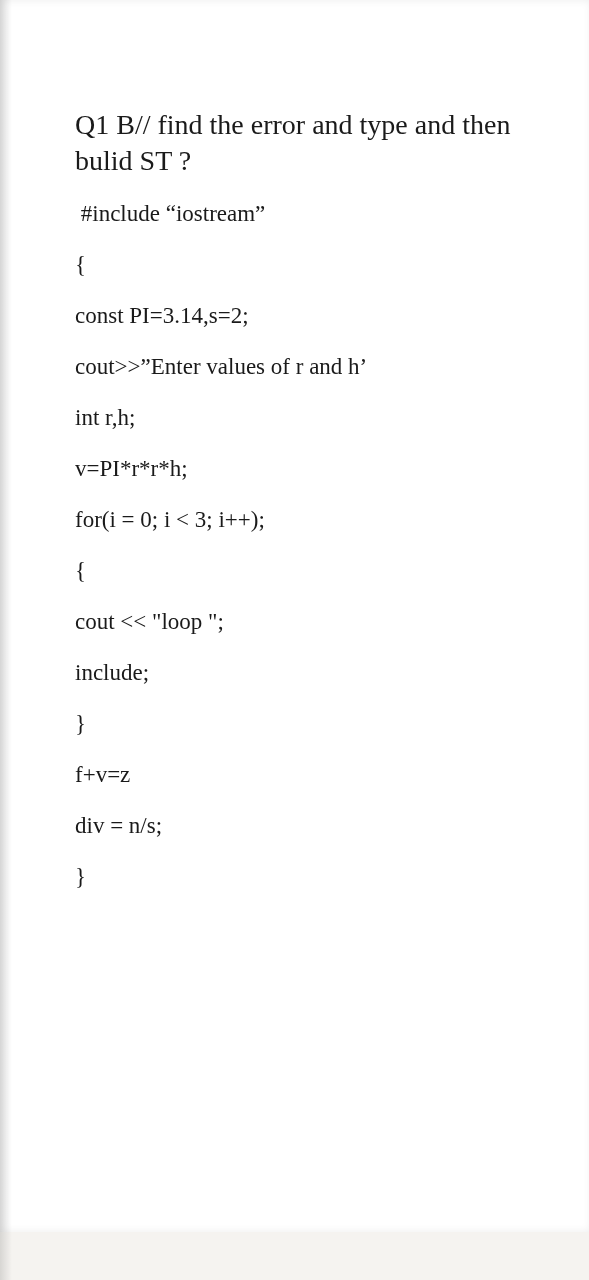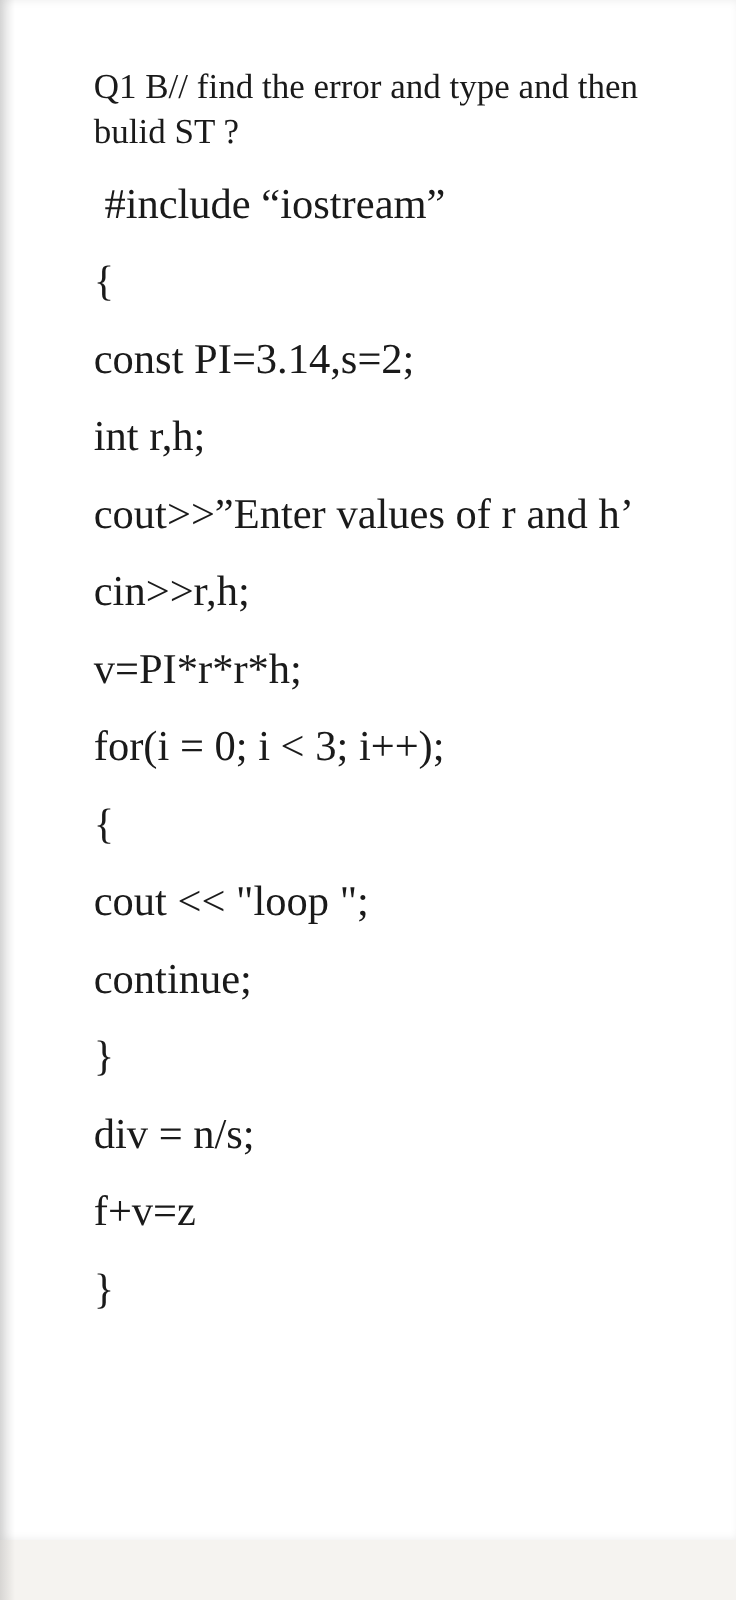--- a/index.html
+++ b/index.html
@@ -12,31 +12,31 @@
       height: 1280px;
       background: #f5f3f0;
       font-family: 'Times New Roman', Times, serif;
       position: relative;
       overflow: hidden;
     }
     .page {
       background: #ffffff;
       width: 589px;
       height: 1232px;
-      padding: 52px 60px 40px 75px;
+      padding: 107px 60px 40px 75px;
       box-shadow: inset 2px 0 8px rgba(0,0,0,0.08);
     }
     .question-header {
       font-size: 28px;
       line-height: 1.3;
       color: #1a1a1a;
       margin-bottom: 22px;
     }
     .code-line {
-      font-size: 34px;
+      font-size: 23px;
       line-height: 1.0;
       color: #1a1a1a;
       margin-bottom: 28px;
       white-space: pre-wrap;
     }
     .edge-shadow {
       position: absolute;
       left: 0;
       top: 0;
       width: 12px;
@@ -49,25 +49,24 @@
 <body>
 
 <div class="page">
   <div class="edge-shadow"></div>
 
   <div class="question-header">Q1 B// find the error and type and then bulid ST ?</div>
 
   <div class="code-line"> #include “iostream”</div>
   <div class="code-line">{</div>
   <div class="code-line">const PI=3.14,s=2;</div>
+  <div class="code-line">cout&gt;&gt;”Enter values of r and h’</div>
   <div class="code-line">int r,h;</div>
-  <div class="code-line">cout&gt;&gt;”Enter values of r and h’</div>
-  <div class="code-line">cin&gt;&gt;r,h;</div>
   <div class="code-line">v=PI*r*r*h;</div>
   <div class="code-line">for(i = 0; i &lt; 3; i++);</div>
   <div class="code-line">{</div>
   <div class="code-line">cout &lt;&lt; "loop ";</div>
-  <div class="code-line">continue;</div>
+  <div class="code-line">include;</div>
   <div class="code-line">}</div>
+  <div class="code-line">f+v=z</div>
   <div class="code-line">div = n/s;</div>
-  <div class="code-line">f+v=z</div>
   <div class="code-line">}</div>
 </div>
 
 </body></html>

